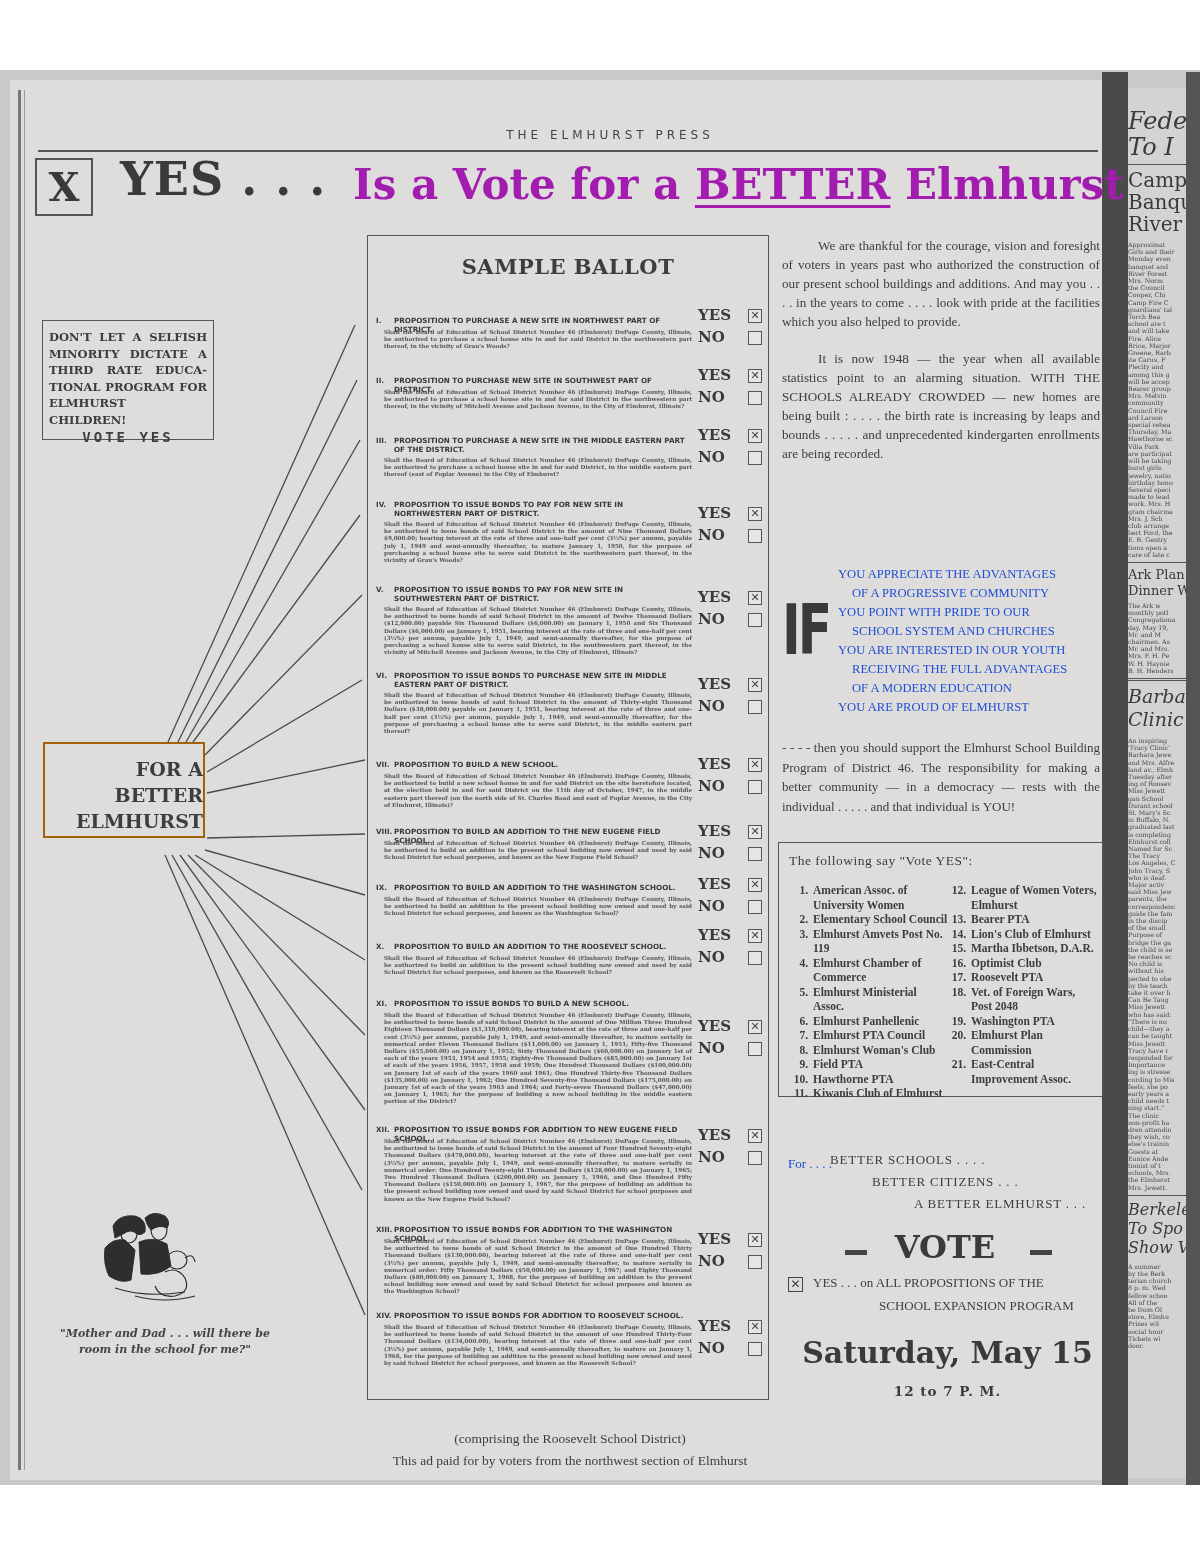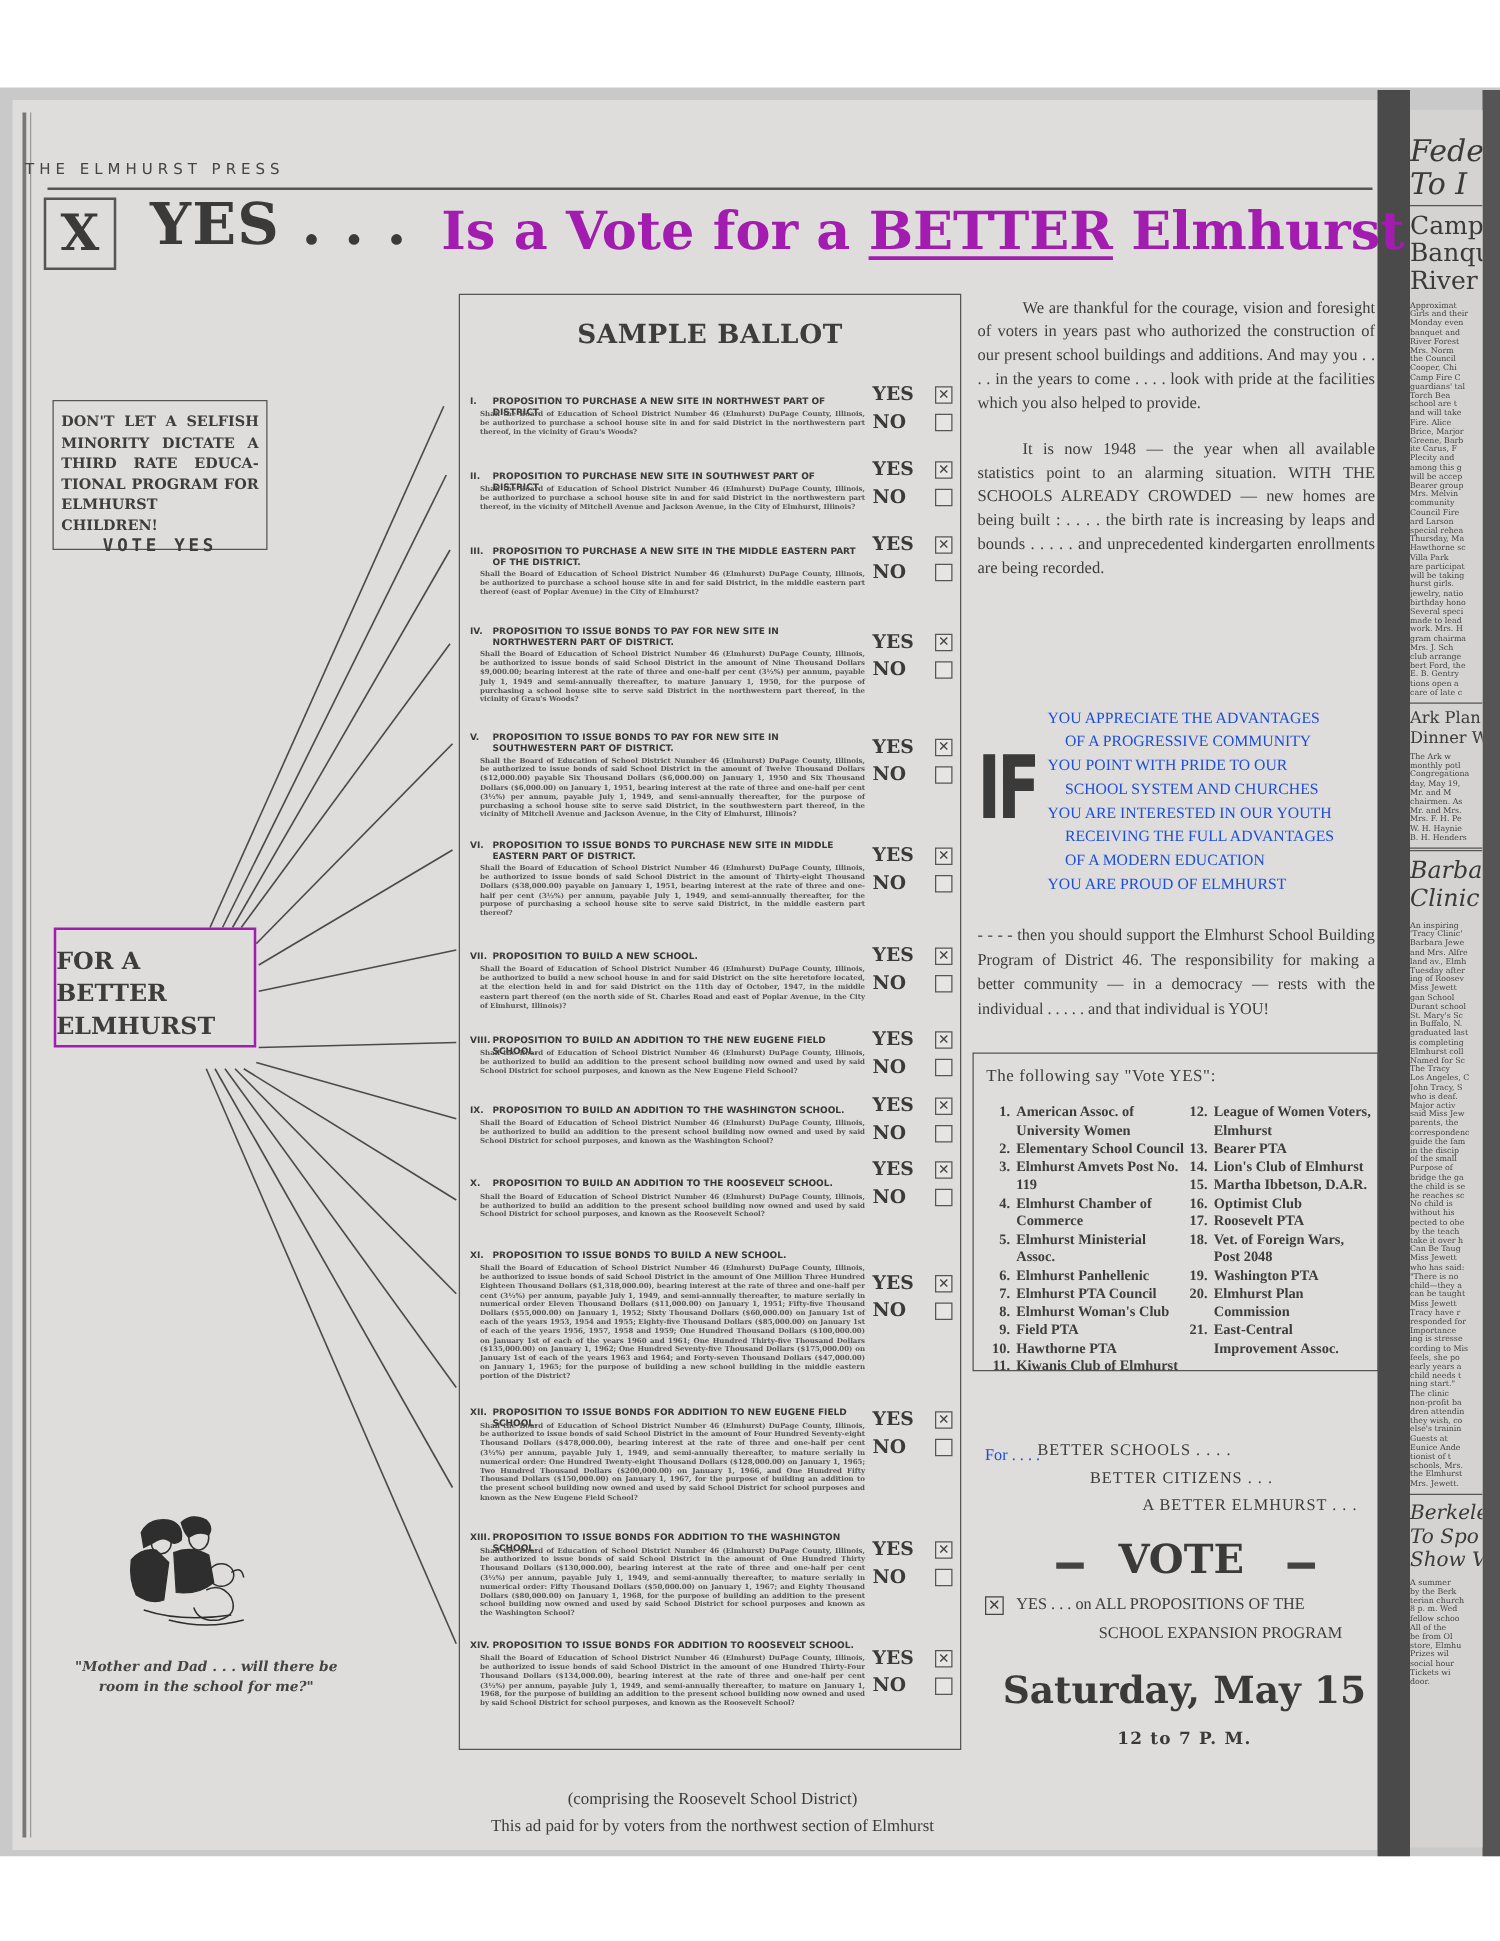--- a/index.html
+++ b/index.html
@@ -6,33 +6,33 @@
   html, body { width: 1200px; height: 1553px; background: #ffffff; overflow: hidden; }
   body { position: relative; font-family: "Liberation Serif", "DejaVu Serif", serif; color: #3a3a3a; }
 
   .scan { position: absolute; left: 0; top: 70px; width: 1200px; height: 1415px; background: #c9c9c9; }
   .page { position: absolute; left: 10px; top: 80px; width: 1092px; height: 1400px; background: #dedddb; }
   .leftrule { position: absolute; left: 18px; top: 90px; width: 3px; height: 1380px; background: #777; }
   .leftrule2 { position: absolute; left: 24px; top: 90px; width: 1px; height: 1380px; background: #999; }
   .gutter { position: absolute; left: 1102px; top: 72px; width: 26px; height: 1413px; background: #4a4a4a; }
   .farstrip { position: absolute; left: 1186px; top: 72px; width: 14px; height: 1413px; background: #555; }
 
-  .masthead { position: absolute; left: 0; width: 1200px; top: 128px; text-align: left; font-family: "DejaVu Sans", sans-serif; font-size: 12px; letter-spacing: 4px; color: #444; padding-left: 20px; }
+  .masthead { position: absolute; left: 0; width: 1200px; top: 128px; text-align: center; font-family: "DejaVu Sans", sans-serif; font-size: 12px; letter-spacing: 4px; color: #444; padding-left: 20px; }
   .toprule { position: absolute; left: 38px; top: 150px; width: 1060px; height: 2px; background: #555; }
 
   .headline { position: absolute; left: 35px; top: 158px; width: 1070px; height: 70px; }
   .xbox { position: absolute; left: 0; top: 0; width: 58px; height: 58px; border: 2px solid #555; font-family: "DejaVu Serif", serif; font-weight: bold; font-size: 40px; text-align: center; line-height: 54px; color: #3a3a3a; }
   .hl-yes { position: absolute; left: 85px; top: -6px; font-family: "DejaVu Serif", serif; font-weight: bold; font-size: 46px; letter-spacing: 1px; color: #3a3a3a; }
   .hl-rest { position: absolute; left: 318px; top: 2px; font-family: "DejaVu Serif", serif; font-weight: bold; font-size: 42px; color: #a21caf; white-space: nowrap; }
   .hl-rest .better { text-decoration: underline; text-decoration-thickness: 3px; text-underline-offset: 6px; }
 
   .minority { position: absolute; left: 42px; top: 320px; width: 172px; height: 120px; border: 1.5px solid #555; padding: 8px 6px; font-family: "DejaVu Serif", serif; font-weight: bold; font-size: 11.5px; line-height: 16.5px; text-align: justify; text-align-last: justify; color: #3d3d3d; }
   .minority .vote { display: block; text-align: center; text-align-last: center; font-family: "DejaVu Sans Mono", monospace; font-size: 14px; letter-spacing: 3px; margin-top: 1px; }
 
-  .forbetter { position: absolute; left: 43px; top: 742px; width: 162px; height: 96px; border: 2px solid #a21caf; text-align: left; font-family: "DejaVu Serif", serif; font-weight: bold; font-size: 19px; line-height: 26px; padding-top: 12px; color: #3d3d3d; }
+  .forbetter { position: absolute; left: 43px; top: 742px; width: 162px; height: 96px; border: 2px solid #a16207; text-align: right; font-family: "DejaVu Serif", serif; font-weight: bold; font-size: 19px; line-height: 26px; padding-top: 12px; color: #3d3d3d; }
 
   .rays { position: absolute; left: 0; top: 0; width: 1200px; height: 1553px; pointer-events: none; }
 
   .family { position: absolute; left: 95px; top: 1208px; width: 120px; height: 110px; }
   .caption { position: absolute; left: 50px; top: 1326px; width: 230px; text-align: center; font-family: "DejaVu Serif", serif; font-style: italic; font-weight: bold; font-size: 11px; line-height: 16px; color: #444; }
 
   .ballot { position: absolute; left: 367px; top: 235px; width: 402px; height: 1165px; border: 1.5px solid #555; }
   .ballot-title { position: absolute; left: 0; top: 18px; width: 100%; text-align: center; font-family: "DejaVu Serif", serif; font-weight: bold; font-size: 21px; letter-spacing: 0.5px; color: #3d3d3d; }
   .prop { position: absolute; left: 0; width: 402px; }
   .prop-head { position: absolute; left: 8px; width: 315px; font-family: "DejaVu Sans", sans-serif; font-weight: bold; font-size: 7.2px; line-height: 9px; color: #3a3a3a; padding-left: 18px; text-indent: -18px; }

